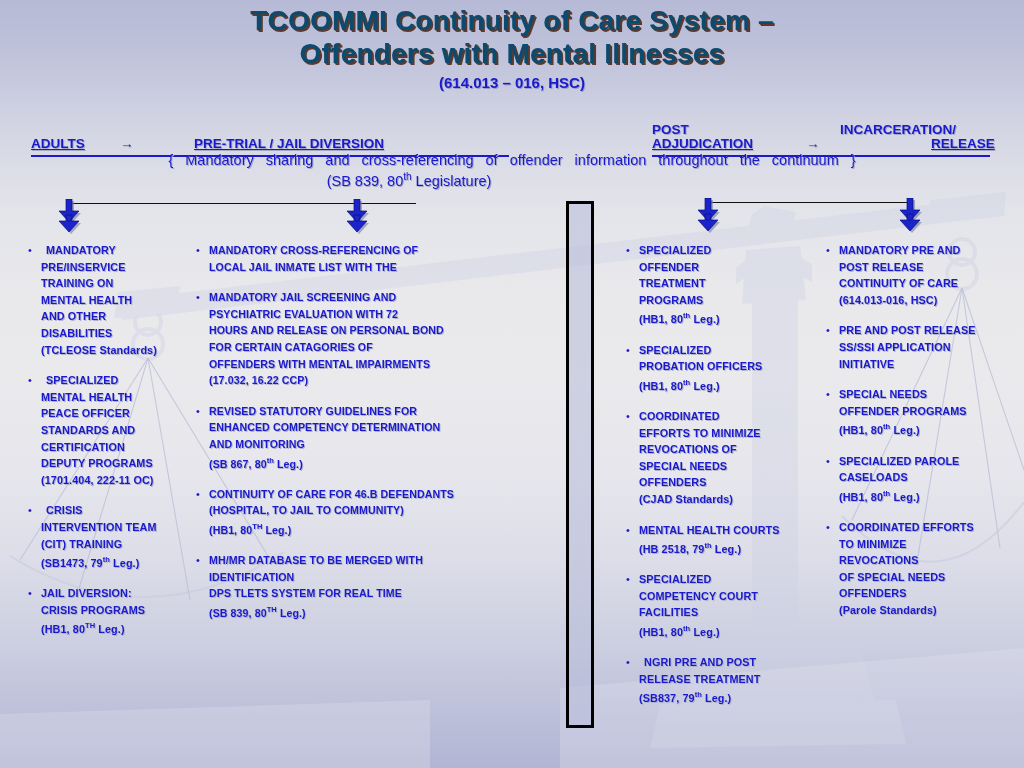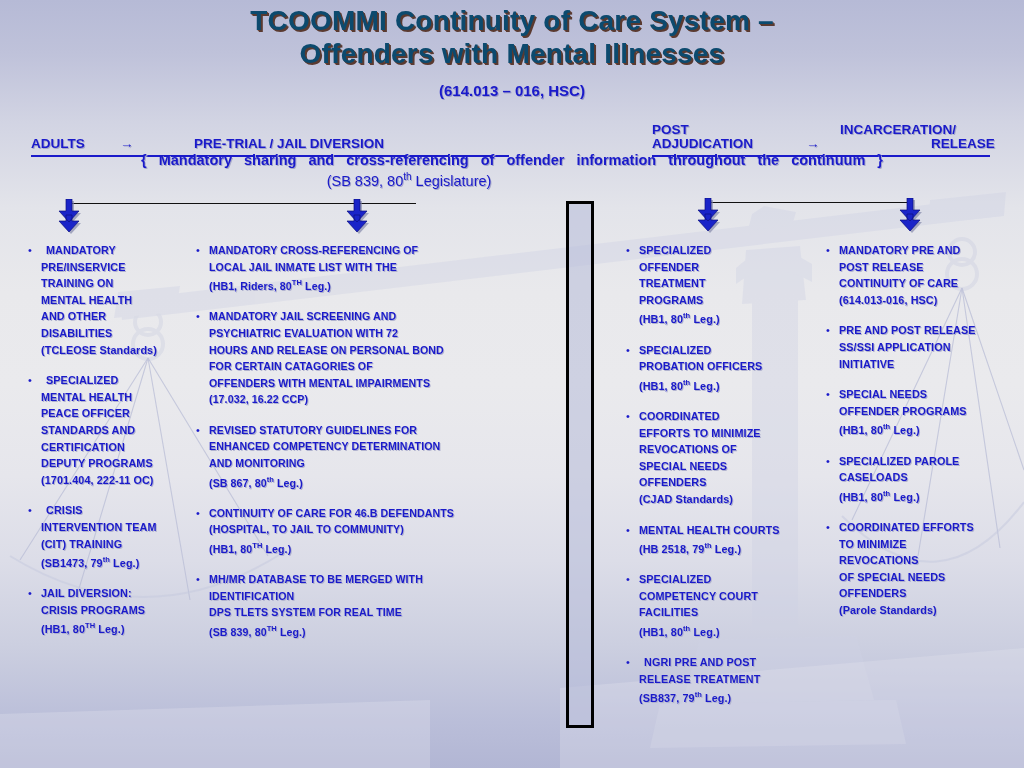--- a/index.html
+++ b/index.html
@@ -17,42 +17,42 @@
              z-index:0;pointer-events:none;}
 
   
   #title-block{position:absolute;left:0;top:4px;width:1024px;text-align:center;z-index:3;}
   .title-line{
     font-size:28px;font-weight:bold;color:#0c4a6e;letter-spacing:.2px;
     line-height:33px;
     text-shadow:2px 2px 0 #5a3a30, 1px 1px 0 #7a4a38;
   }
   .title-sub{
-    font-size:15px;font-weight:bold;color:#1a1aca;margin-top:12px;
+    font-size:15px;font-weight:bold;color:#1a1aca;margin-top:4px;
     text-shadow:1px 1px 0 #9a9ac8;
   }
 
   
   #header-band{position:absolute;left:0;top:126px;width:1024px;height:62px;z-index:3;}
   .hdr{position:absolute;font-size:13.5px;font-weight:bold;color:#1a1aca;
        text-shadow:1px 1px 0 #a6a8ca;white-space:nowrap;}
-  .hdr.ul{}
+  .hdr.ul{text-decoration:underline;}
   #hdr-adults{left:31px;top:10px;}
   #hdr-arrow1{left:120px;top:10px;}
   #hdr-pretrial{left:194px;top:10px;}
   #hdr-rule-left{position:absolute;left:31px;top:29px;width:478px;height:2px;background:#1a1aca;}
   #hdr-post{left:652px;top:-4px;}
   #hdr-adjud{left:652px;top:10px;}
   #hdr-arrow2{left:806px;top:10px;}
   #hdr-incarc{left:840px;top:-4px;}
   #hdr-release{left:931px;top:10px;}
   #hdr-rule-right{position:absolute;left:652px;top:29px;width:338px;height:2px;background:#1a1aca;}
 
   #mandate-line{position:absolute;left:0;top:152px;width:1024px;text-align:center;z-index:3;
-                font-size:14.5px;font-weight:bold;color:#1a1aca;
+                font-size:14.5px;font-weight:normal;color:#1a1aca;
                 text-shadow:1px 1px 0 #a6a8ca;}
   #mandate-line .w{display:inline-block;margin:0 6px;}
   #mandate-sb{position:absolute;left:0;top:171px;width:818px;text-align:center;z-index:3;
               font-size:14.5px;font-weight:normal;color:#1a1aca;
               text-shadow:1px 1px 0 #a6a8ca;}
 
   
   .hline{position:absolute;height:1px;background:#111;z-index:2;}
   #hline-left{left:68px;top:203px;width:348px;}
   #hline-right{left:707px;top:202px;width:203px;}
@@ -236,21 +236,20 @@
         <div class="ln">(HB1, 80<sup>TH</sup> Leg.)</div>
       </div>
     </div>
   </div>
 <div class="col" id="col-2">
     <div class="bullet">
       <span class="bdot">•</span>
       <div class="btxt">
         <div class="ln">MANDATORY CROSS-REFERENCING OF</div>
         <div class="ln">LOCAL JAIL INMATE  LIST WITH THE</div>
-        <div class="ln">(HB1, Riders, 80<sup>TH</sup> Leg.)</div>
       </div>
     </div>
     <div class="bullet">
       <span class="bdot">•</span>
       <div class="btxt">
         <div class="ln">MANDATORY JAIL SCREENING AND</div>
         <div class="ln">PSYCHIATRIC EVALUATION WITH 72</div>
         <div class="ln">HOURS AND RELEASE ON PERSONAL BOND</div>
         <div class="ln">FOR CERTAIN CATAGORIES OF</div>
         <div class="ln">OFFENDERS WITH MENTAL IMPAIRMENTS</div>

